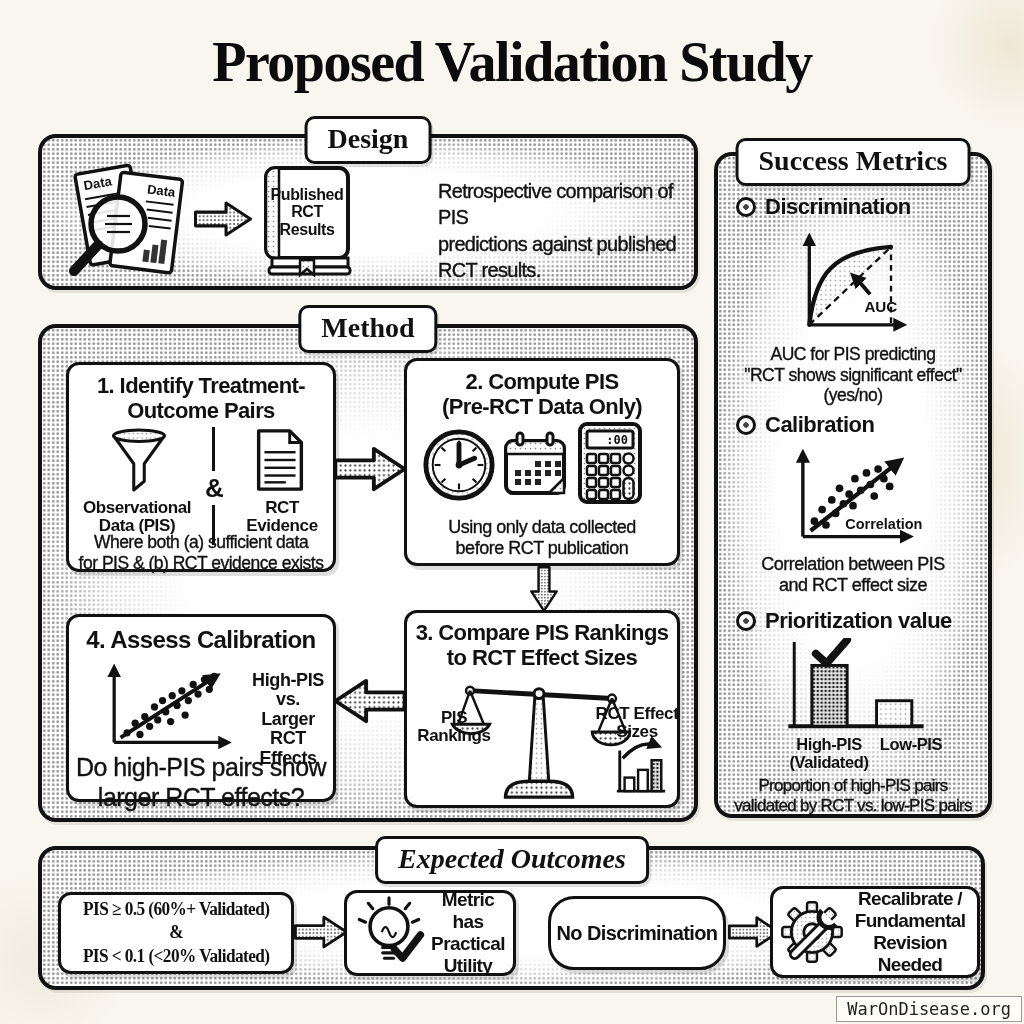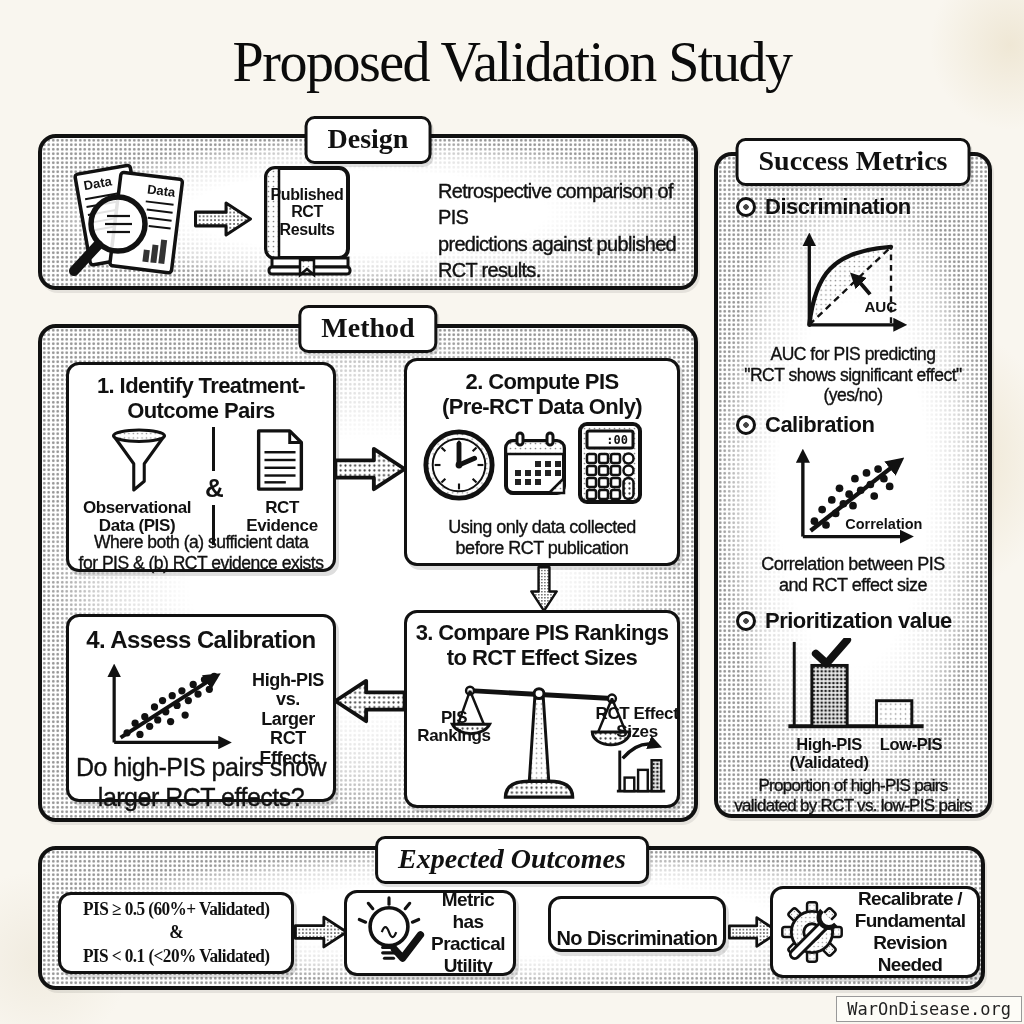--- a/index.html
+++ b/index.html
@@ -2,21 +2,21 @@
 <html><head>
 <meta charset="utf-8">
 <style>
   html,body{margin:0;padding:0;}
   body{width:1024px;height:1024px;background:#f7f4ec;font-family:"Liberation Sans",sans-serif;color:#111;overflow:hidden;}
   .stage{position:relative;width:1024px;height:1024px;background:#f9f6ef;}
   .stain{position:absolute;border-radius:50%;pointer-events:none;}
   .abs{position:absolute;box-sizing:border-box;}
   .pre{white-space:pre-line;}
   h1.title{position:absolute;top:30px;left:0;right:0;margin:0;text-align:center;
-    font-family:"Liberation Serif",serif;font-weight:normal;font-size:56px;letter-spacing:-1.5px;color:#0b0b0b;}
+    font-family:"Liberation Serif",serif;font-weight:bold;font-size:56px;letter-spacing:-1.5px;color:#0b0b0b;}
   .panel{position:absolute;box-sizing:border-box;border:4px solid #111;border-radius:18px;
     background-color:#fff;
     background-image:
       radial-gradient(ellipse farthest-side at 50% 50%, #ffffff 55%, rgba(255,255,255,.65) 80%, rgba(255,255,255,0) 100%),
       radial-gradient(circle, rgba(0,0,0,.42) 1.1px, transparent 1.5px);
     background-size:100% 100%, 4.5px 4.5px;
     box-shadow:2px 3px 0 rgba(0,0,0,.08);}
   .tab{position:absolute;transform:translateX(-50%);z-index:6;background:#fff;border:3.5px solid #111;border-radius:10px;
     font-family:"Liberation Serif",serif;font-weight:bold;font-size:28px;line-height:1;padding:6px 20px 8px;
     box-shadow:2px 3px 0 rgba(0,0,0,.12);white-space:nowrap;}
@@ -406,21 +406,21 @@
           <line x1="33" y1="56" x2="47" y2="56"></line>
             <line x1="33" y1="62" x2="47" y2="62"></line>
             <line x1="35" y1="68" x2="45" y2="68"></line>
         </g>
         <path d="M46 58 L55 68 L75 42" fill="none" stroke="#111" stroke-width="8" stroke-linecap="round" stroke-linejoin="round"></path>
       </svg>
       <div class="btitle pre" style="font-size:19px;line-height:1.15;">Metric has
 Practical
 Utility</div>
     </div>
-    <div class="wbox" style="left:506px;top:46px;width:178px;height:56px;display:flex;align-items:flex-end;justify-content:center;">
+    <div class="wbox" style="left:506px;top:46px;width:178px;height:74px;display:flex;align-items:center;justify-content:center;border-radius:26px;">
       <div class="btitle" style="font-size:20px;">No Discrimination</div>
     </div>
     <div class="abs" style="left:686px;top:56px;width:52px;height:52px;">
       <svg width="52" height="52" viewBox="0 0 76 52">
           <path d="M2 17 H42 V5 L74 26 L42 47 V35 H2 Z" fill="url(#ht)" stroke="#111" stroke-width="4" stroke-linejoin="round"></path>
         </svg>
     </div>
     <div class="wbox" style="left:728px;top:36px;width:210px;height:92px;display:flex;align-items:center;justify-content:center;gap:4px;padding:0 6px;">
       <svg width="66" height="70" viewBox="0 0 80 80" style="flex:0 0 auto;">
         <g stroke="#111" stroke-width="3" fill="url(#htL)">

